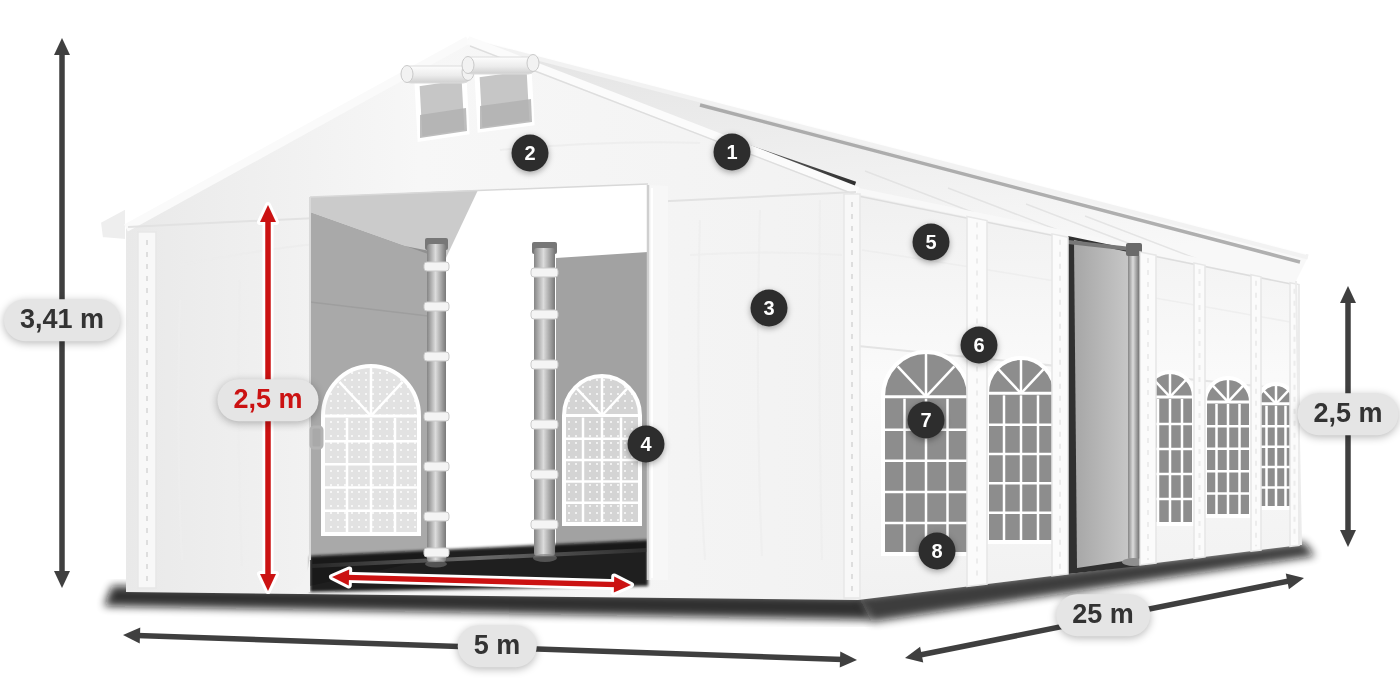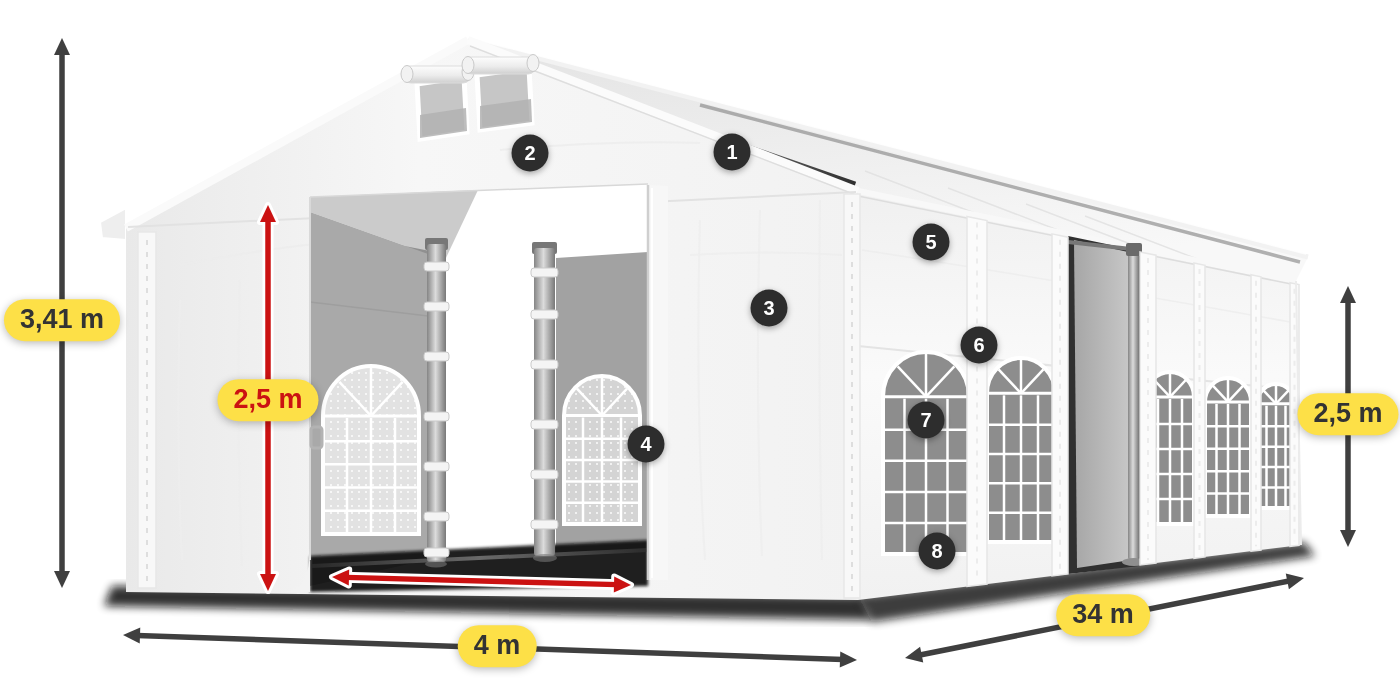--- a/index.html
+++ b/index.html
@@ -3,21 +3,21 @@
 <meta charset="utf-8">
 <style>
   html,body{margin:0;padding:0;background:#fff;}
   .stage{
     position:relative;width:1400px;height:700px;overflow:hidden;
     background:#fff;font-family:"Liberation Sans",sans-serif;
   }
   .stage svg{position:absolute;left:0;top:0;}
   .pill{
     position:absolute;transform:translate(-50%,-50%);
-    background:#fde047;border-radius:24px;padding:4px 16px;
+    background:#e5e5e5;border-radius:24px;padding:4px 16px;
     font-weight:bold;font-size:27px;line-height:1.25;white-space:nowrap;
     color:var(--label_text,#333);
     box-shadow:0 2px 9px rgba(0,0,0,.28);
     text-align:right;
   }
   .pill.red{color:var(--accent_red,#cb1212);}
   .badge{
     position:absolute;transform:translate(-50%,-50%);
     width:37px;height:37px;border-radius:50%;
     background:var(--badge_bg,#2d2d2d);color:#fff;
@@ -391,17 +391,17 @@
   <div class="badge" style="left:530px;top:153px;">2</div>
   <div class="badge" style="left:769px;top:308px;">3</div>
   <div class="badge" style="left:646px;top:444px;">4</div>
   <div class="badge" style="left:931px;top:242px;">5</div>
   <div class="badge" style="left:979px;top:345px;">6</div>
   <div class="badge" style="left:926px;top:420px;">7</div>
   <div class="badge" style="left:937px;top:551px;">8</div>
 
   <div class="pill" style="left:62px;top:320px;">3,41 m</div>
   <div class="pill red" style="left:268px;top:400px;">2,5 m</div>
-  <div class="pill" style="left:497px;top:646px;">4 m</div>
-  <div class="pill" style="left:1103px;top:615px;">34 m</div>
+  <div class="pill" style="left:497px;top:646px;">5 m</div>
+  <div class="pill" style="left:1103px;top:615px;">25 m</div>
   <div class="pill" style="left:1348px;top:414px;">2,5 m</div>
 
 </div>
 
 </body></html>

